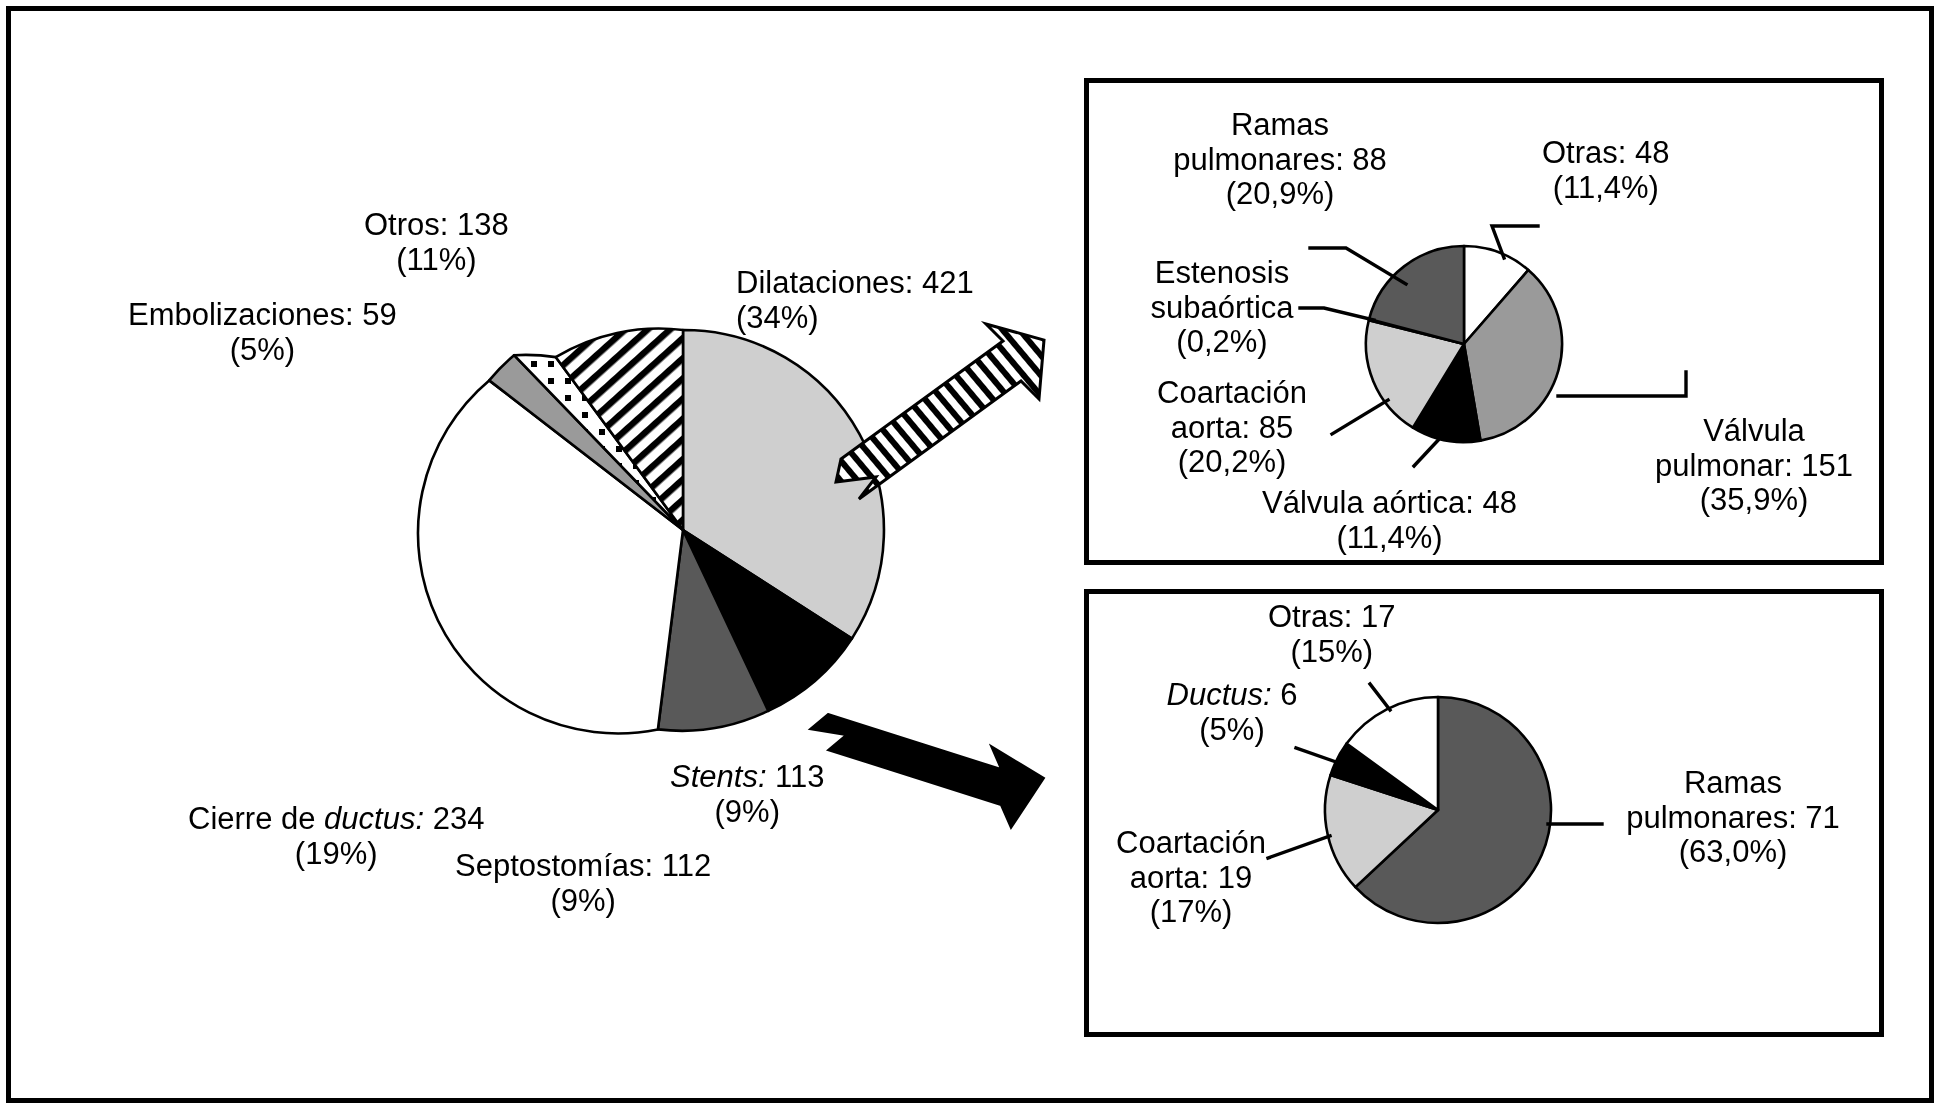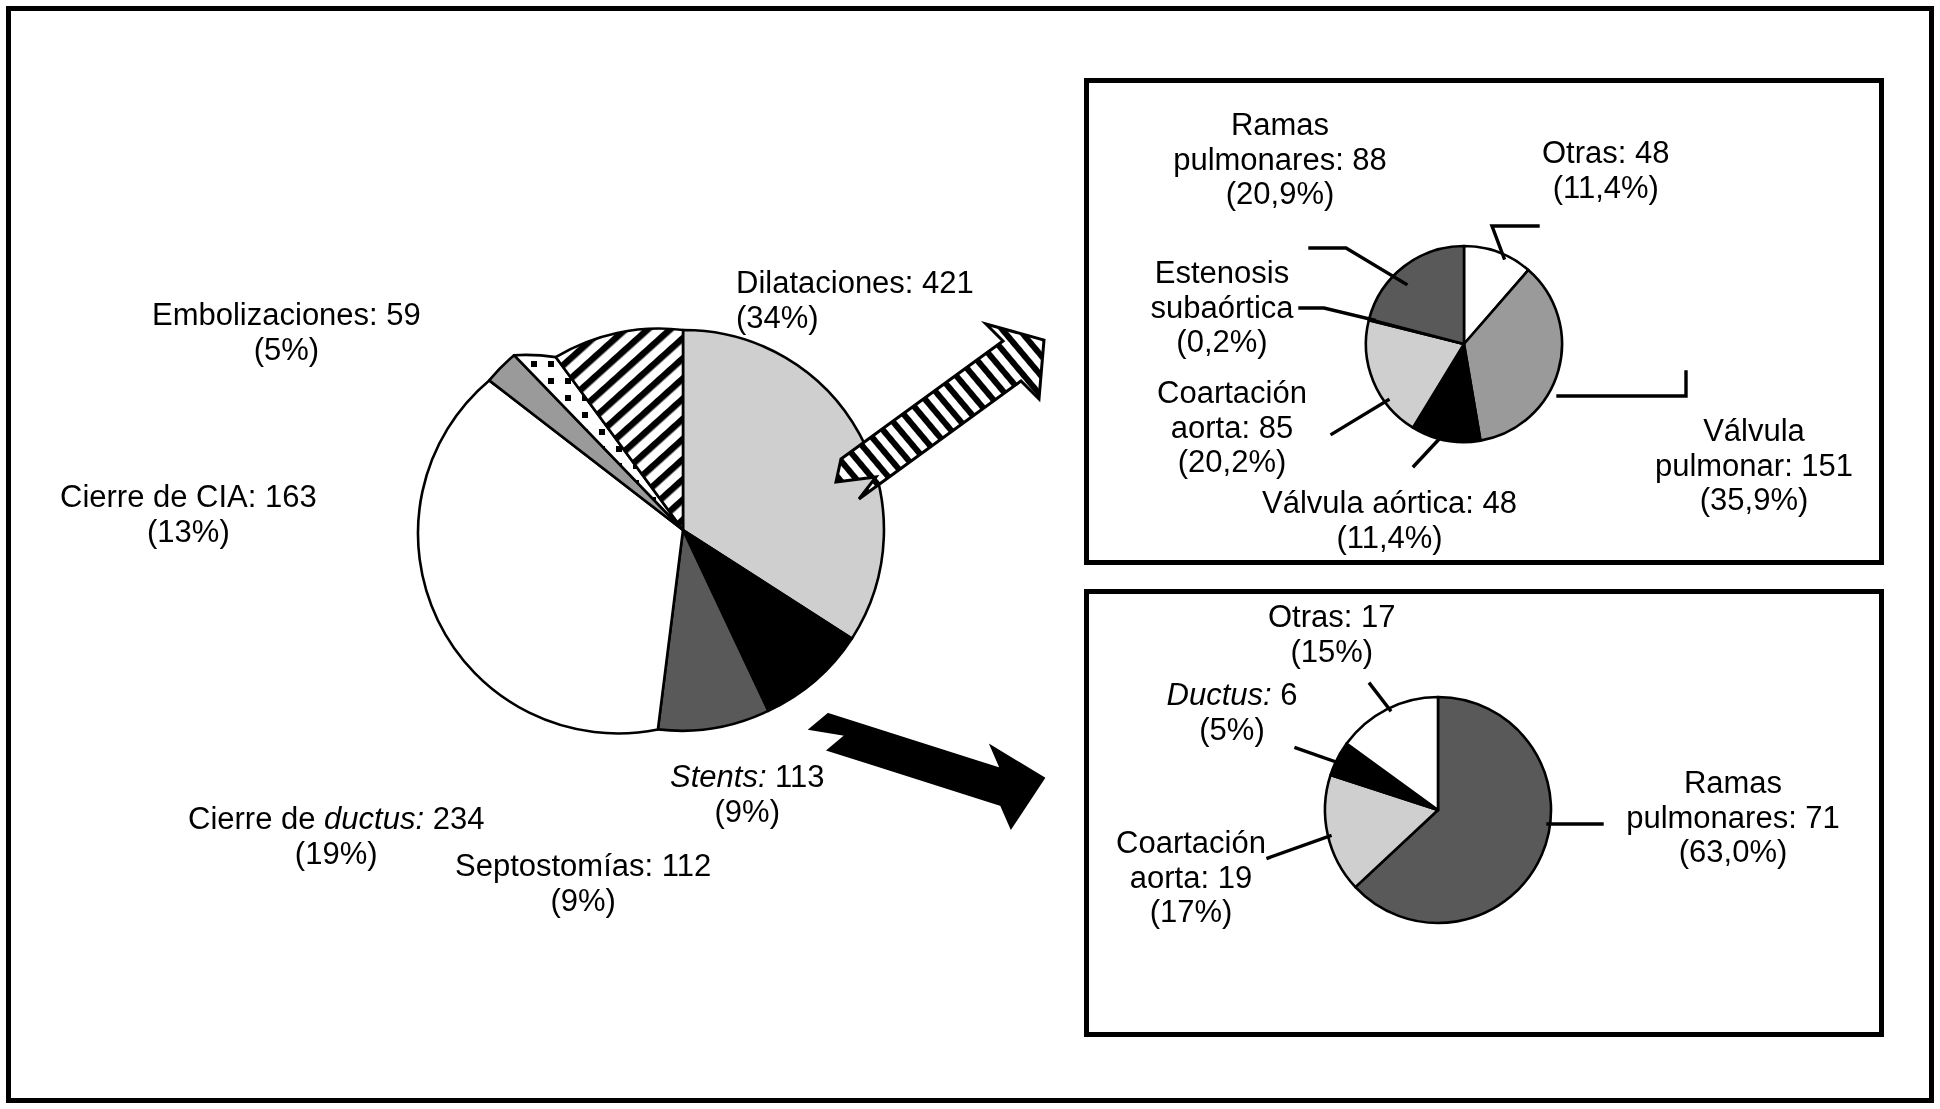--- a/index.html
+++ b/index.html
@@ -69,30 +69,30 @@
   <div class="lbl" style="left:455px;top:820px;text-align:center;margin-top:29px;">
     <div>Septostomías: 112</div>
     <div>(9%)</div>
   </div>
 
   <div class="lbl" style="left:188px;top:762px;text-align:center;margin-top:40px;">
     <div><span>Cierre de </span><span class="it">ductus:</span><span> 234</span></div>
     <div>(19%)</div>
   </div>
 
-  <div class="lbl" style="left:60px;top:480px;text-align:center;">
-    <div>Cierre de CIA: 163</div>
-    <div>(13%)</div>
-  </div>
 
-  <div class="lbl" style="left:128px;top:298px;text-align:center;margin-left:24px;">
+  <div class="lbl" style="left:128px;top:298px;text-align:center;">
     <div>Embolizaciones: 59</div>
     <div>(5%)</div>
   </div>
 
+  <div class="lbl" style="left:364px;top:208px;text-align:center;">
+    <div>Otros: 138</div>
+    <div>(11%)</div>
+  </div>
 
   <div class="panel" id="panel-top"></div>
 
   <svg width="1940" height="1109" style="pointer-events:none;">
 
     <path class="sl" fill="#ffffff" d="M 1464 344 L 1464 246 A 98 98 0 0 1 1528.3 270.0 Z"></path>
 
     <path class="sl" fill="#9a9a9a" d="M 1464 344 L 1528.3 270.0 A 98 98 0 0 1 1480.5 440.6 Z"></path>
 
     <path class="sl" fill="#000000" d="M 1464 344 L 1480.5 440.6 A 98 98 0 0 1 1412.9 427.6 Z"></path>

